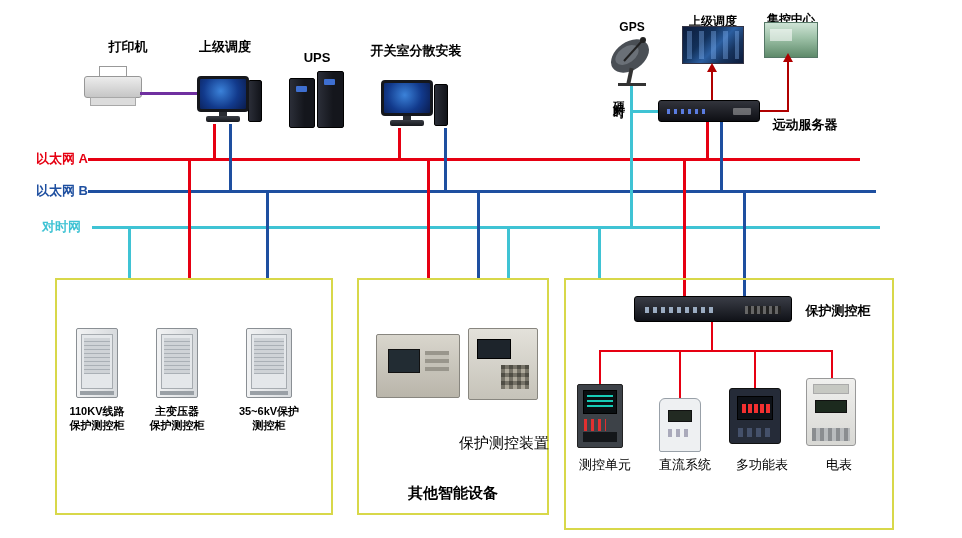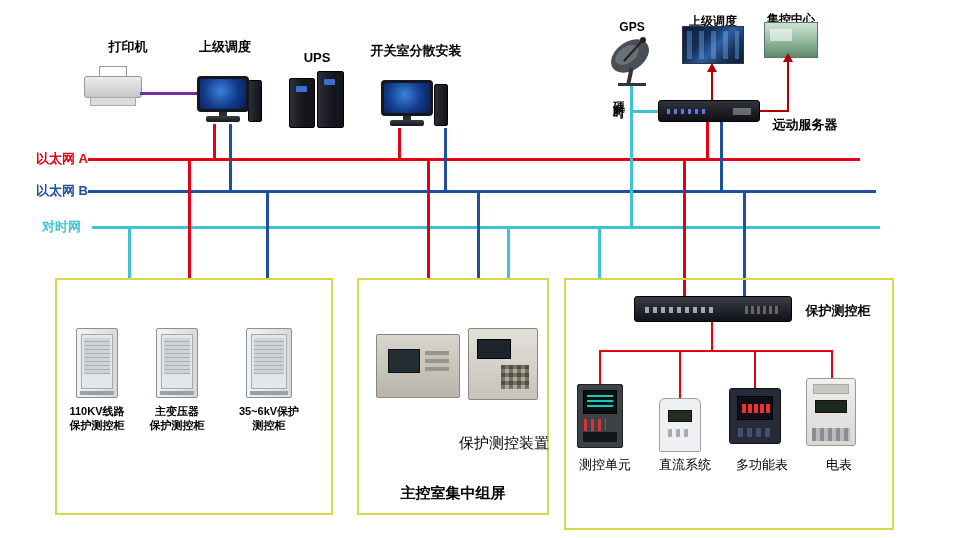--- a/index.html
+++ b/index.html
@@ -224,21 +224,21 @@
   <div class="gbox" style="left:357px;top:278px;width:192px;height:237px"></div>
   <div class="prot-a" style="left:376px;top:334px;width:84px;height:64px">
     <div class="scr"></div>
     <div class="btns"></div>
   </div>
   <div class="prot-b" style="left:468px;top:328px;width:70px;height:72px">
     <div class="scr"></div>
     <div class="pad"></div>
   </div>
   <div class="unit-lbl" style="left:357px;top:434px;width:192px;font-size:15px">保护测控装置</div>
-  <div class="box-title" style="left:357px;top:484px;width:192px">主控室集中组屏</div>
+  <div class="box-title" style="left:357px;top:484px;width:192px">其他智能设备</div>
 
   <div class="gbox" style="left:564px;top:278px;width:330px;height:252px"></div>
   <div class="comm-server" style="left:634px;top:296px"></div>
   <div class="lbl" style="left:798px;top:302px;width:80px">保护测控柜</div>
 
   <div class="vline vthin l-ired" style="left:711px;top:322px;height:28px"></div>
   <div class="hline thin l-ired" style="left:599px;top:350px;width:234px"></div>
   <div class="vline vthin l-ired" style="left:599px;top:350px;height:34px"></div>
   <div class="vline vthin l-ired" style="left:679px;top:350px;height:48px"></div>
   <div class="vline vthin l-ired" style="left:754px;top:350px;height:38px"></div>

